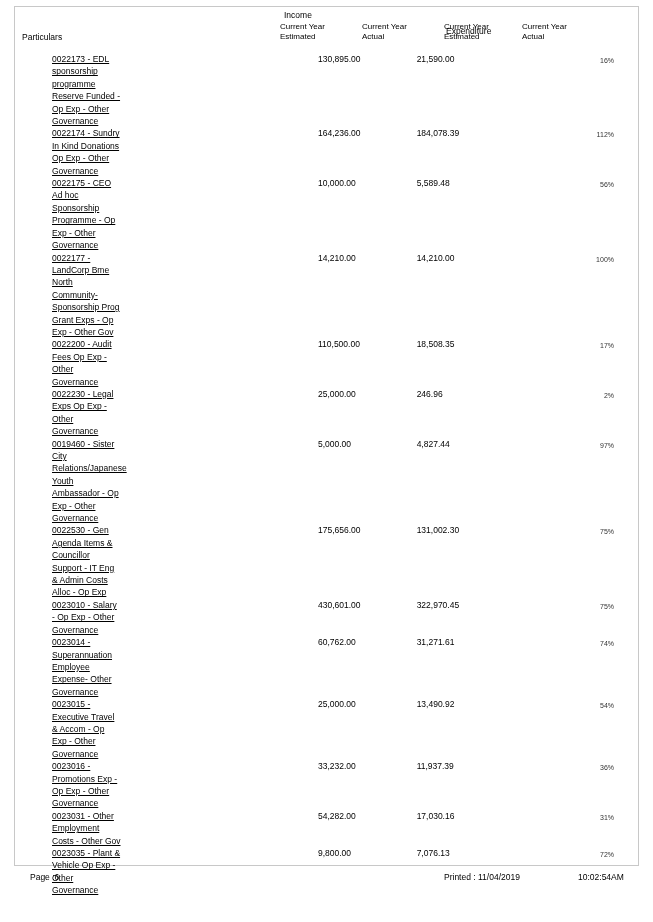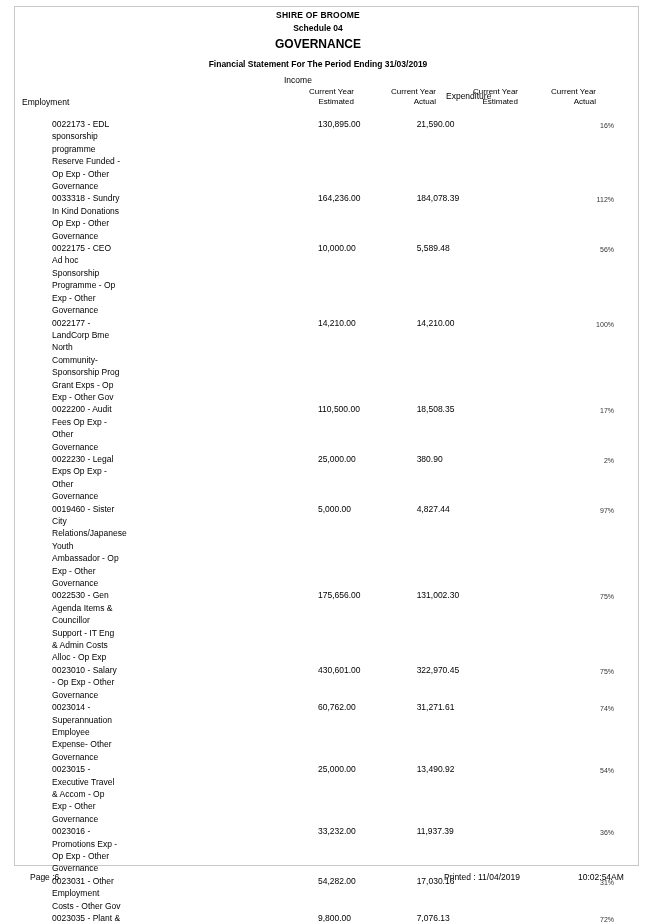--- a/index.html
+++ b/index.html
@@ -64,21 +64,21 @@
   }
   .grp {
     position: absolute;
     text-align: left;
     font-size: 8.5px;
   }
   .grp-income { left: 262px; width: 140px; top: 0; }
   .grp-expend { left: 424px; width: 150px; top: 16px; }
   .sub {
     position: absolute;
-    text-align: right;
+    text-align: left;
     font-size: 8px;
     line-height: 10px;
     top: 12px;
     width: 74px;
   }
   .sub-ie { left: 258px; }
   .sub-ia { left: 340px; }
   .sub-ee { left: 422px; }
   .sub-ea { left: 500px; }
   .particulars {
@@ -92,21 +92,21 @@
     width: 100%;
     border-collapse: collapse;
     font-size: 8.5px;
     table-layout: fixed;
   }
   table.lines td {
     padding: 0;
     vertical-align: top;
     line-height: 12.4px;
   }
-  .c-desc { width: 250px; padding-left: 30px !important; }
+  .c-desc { width: 250px; padding-left: 30px !important; text-decoration: underline; }
   .c-ie   { width: 82px; text-align: right; }
   .c-ia   { width: 82px; text-align: right; }
   .c-ee   { width: 80px; }
   .c-ea   { width: 76px; }
   .c-pct  { width: 26px; text-align: right; font-size: 7px; color: #333; padding-top: 2px !important; }
   .spacer td { height: 9px; }
   
   .footer {
     position: absolute;
     left: 22px;
@@ -119,64 +119,58 @@
   .footer .time { position: absolute; left: 556px; top: 0; }
 </style>
 </head>
 <body>
 
 <div class="page">
   <div class="sheet"></div>
 
   <div class="content">
 
-    <div class="hdr">
-      <div class="org">SHIRE OF BROOME</div>
-      <div class="sched">Schedule 04</div>
-      <div class="dept">GOVERNANCE</div>
-      <div class="period">Financial Statement For The Period Ending 31/03/2019</div>
-    </div>
 
     <div class="colhead">
       <div class="grp grp-income">Income</div>
       <div class="grp grp-expend">Expenditure</div>
       <div class="sub sub-ie">
         <div>Current Year</div>
         <div>Estimated</div>
       </div>
       <div class="sub sub-ia">
         <div>Current Year</div>
         <div>Actual</div>
       </div>
       <div class="sub sub-ee">
         <div>Current Year</div>
         <div>Estimated</div>
       </div>
       <div class="sub sub-ea">
         <div>Current Year</div>
         <div>Actual</div>
       </div>
-      <div class="particulars">Employment</div>
+      <div class="particulars">Particulars</div>
     </div>
 
     <table class="lines">
       <tbody>
         <tr class="spacer">
             <td colspan="6"></td>
           </tr>
         <tr>
           <td class="c-desc">0022173 - EDL sponsorship programme Reserve Funded - Op Exp - Other Governance</td>
           <td class="c-ie"></td>
           <td class="c-ia"></td>
           <td class="c-ee">130,895.00</td>
           <td class="c-ea">21,590.00</td>
           <td class="c-pct">16%</td>
         </tr>
         <tr>
-          <td class="c-desc">0033318 - Sundry In Kind Donations Op Exp - Other Governance</td>
+          <td class="c-desc">0022174 - Sundry In Kind Donations Op Exp - Other Governance</td>
           <td class="c-ie"></td>
           <td class="c-ia"></td>
           <td class="c-ee">164,236.00</td>
           <td class="c-ea">184,078.39</td>
           <td class="c-pct">112%</td>
         </tr>
         <tr>
           <td class="c-desc">0022175 - CEO Ad hoc Sponsorship Programme - Op Exp - Other Governance</td>
           <td class="c-ie"></td>
           <td class="c-ia"></td>
@@ -198,21 +192,21 @@
           <td class="c-ia"></td>
           <td class="c-ee">110,500.00</td>
           <td class="c-ea">18,508.35</td>
           <td class="c-pct">17%</td>
         </tr>
         <tr>
           <td class="c-desc">0022230 - Legal Exps Op Exp - Other Governance</td>
           <td class="c-ie"></td>
           <td class="c-ia"></td>
           <td class="c-ee">25,000.00</td>
-          <td class="c-ea">380.90</td>
+          <td class="c-ea">246.96</td>
           <td class="c-pct">2%</td>
         </tr>
         <tr>
           <td class="c-desc">0019460 - Sister City Relations/Japanese Youth Ambassador - Op Exp - Other Governance</td>
           <td class="c-ie"></td>
           <td class="c-ia"></td>
           <td class="c-ee">5,000.00</td>
           <td class="c-ea">4,827.44</td>
           <td class="c-pct">97%</td>
         </tr>

